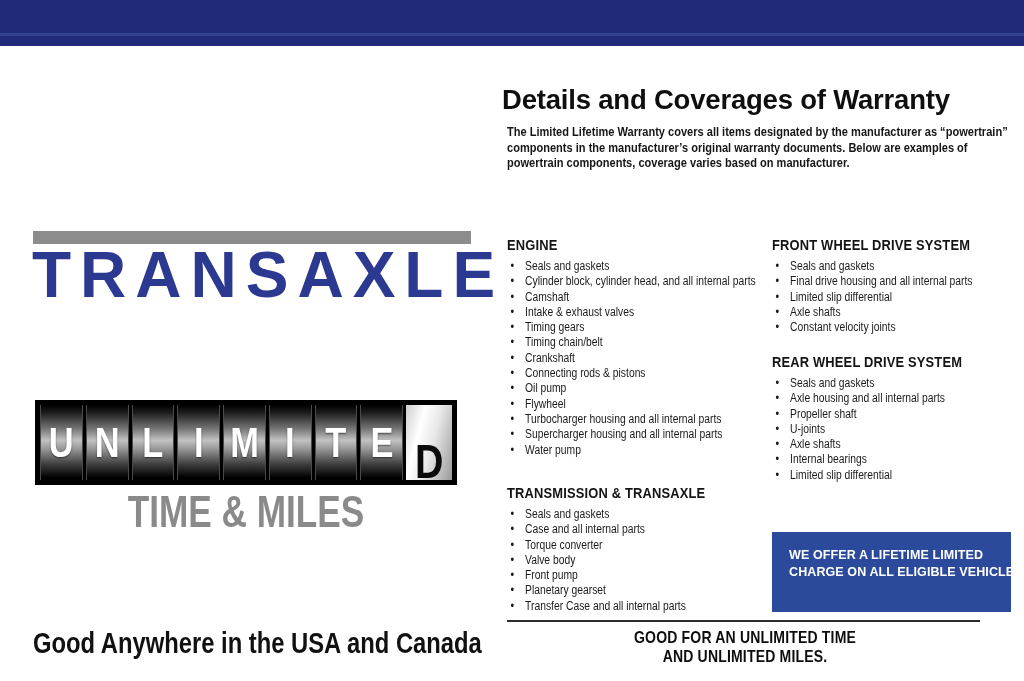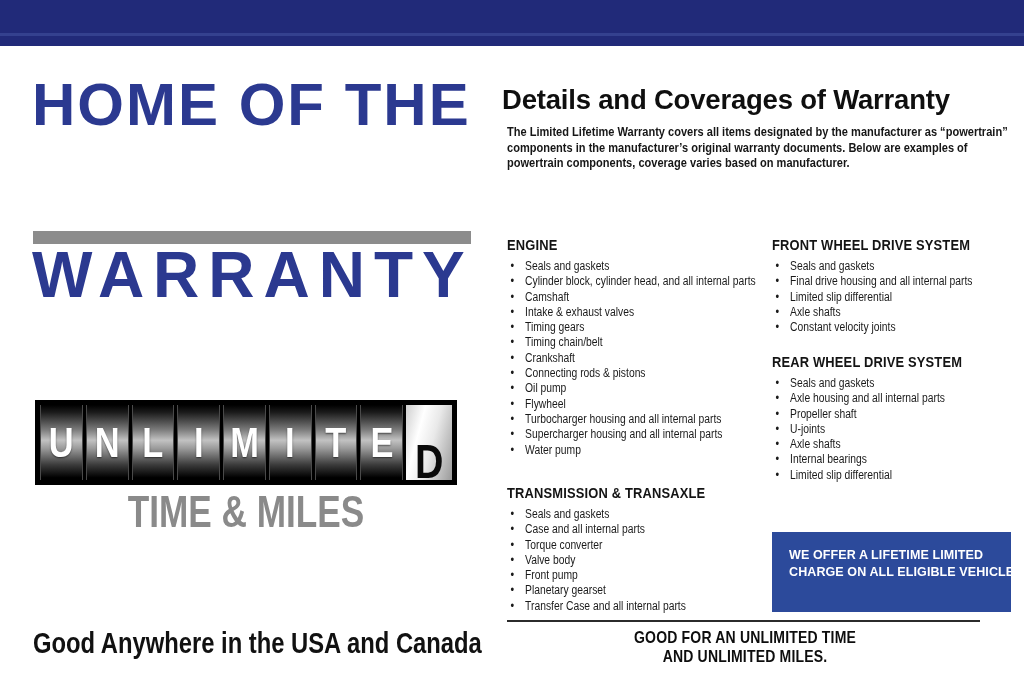--- a/index.html
+++ b/index.html
@@ -65,23 +65,22 @@
     transform:scaleX(.85);transform-origin:50% 0;}
   .footer-center .fc-line{font-size:16.5px;font-weight:700;line-height:18.5px;color:#0d0d0d;letter-spacing:.2px;}
 </style>
 </head>
 <body>
 
 <div class="page">
 
   <div class="top-bar"></div>
 
-  <div class="hero-l1">HOME OF THE</div>
   <div class="gray-rule"></div>
-  <div class="hero-l3">WARRANTY</div>
+  <div class="hero-l3">TRANSAXLE</div>
 
   <div class="odometer">
     <div class="odo-cell">
         <span class="odo-letter">U</span>
       </div>
     <div class="odo-cell">
         <span class="odo-letter">N</span>
       </div>
     <div class="odo-cell">
         <span class="odo-letter">L</span>

